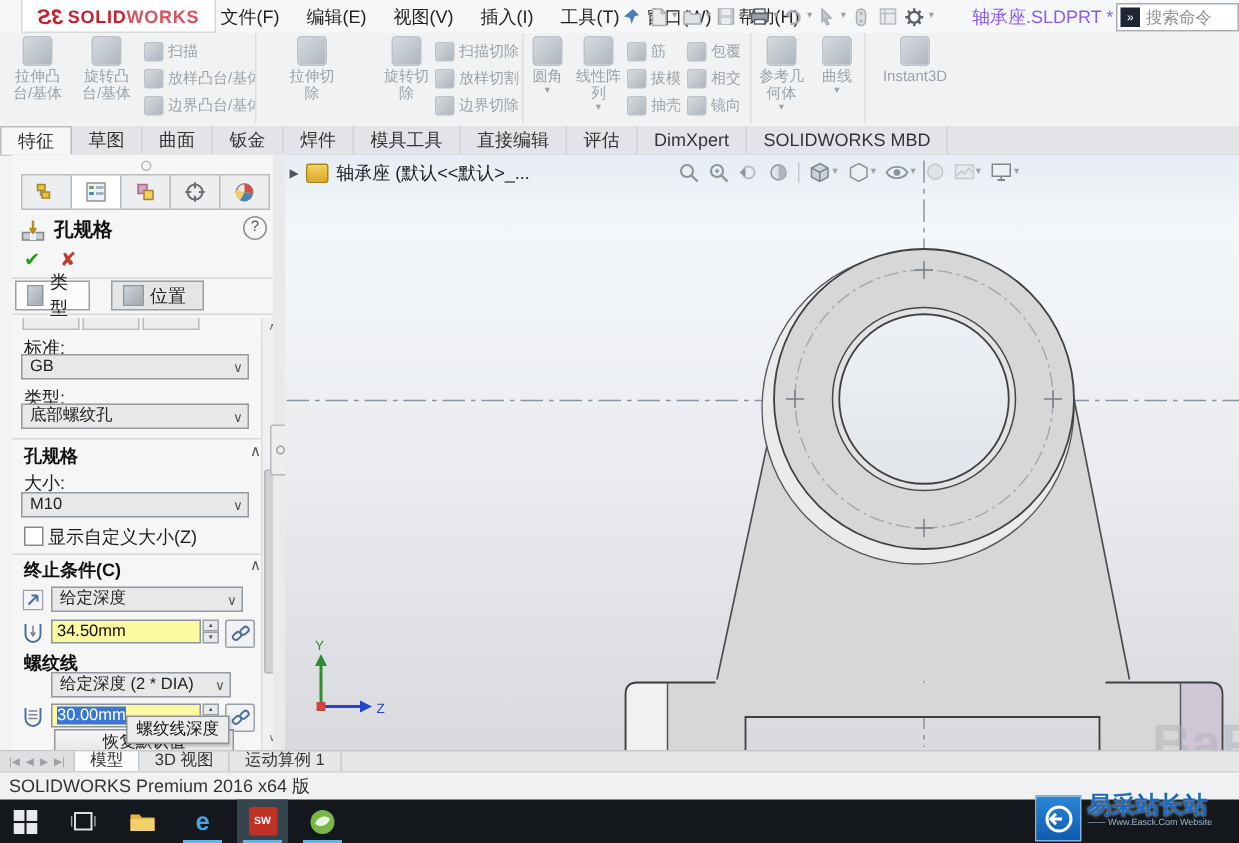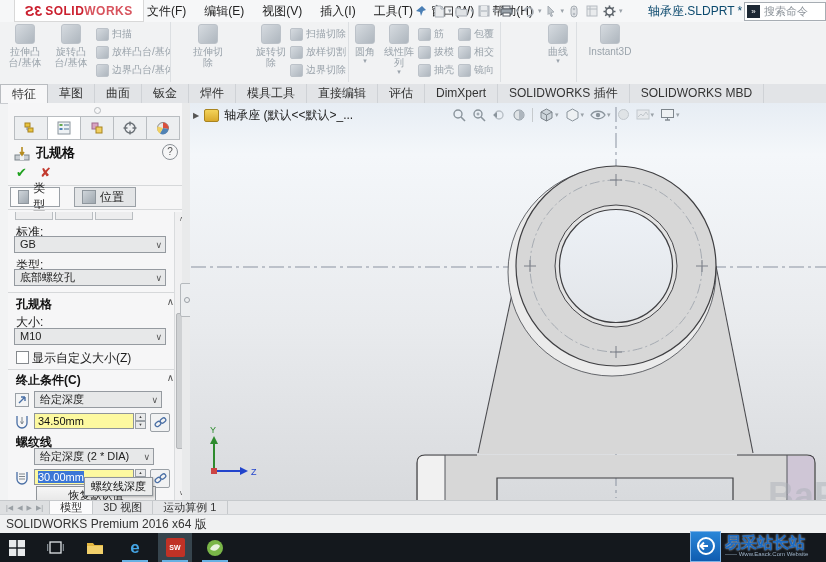--- a/index.html
+++ b/index.html
@@ -11,21 +11,21 @@
   .titlebar{position:absolute;left:0;top:0;width:826px;height:22px;background:#f6f7f8;border-bottom:1px solid #dcdee1;display:flex;align-items:center;}
   .logo{position:absolute;left:14px;top:0;height:21px;padding:0 10px;background:#fff;border:1px solid #d8d8d8;border-top:none;display:flex;align-items:center;gap:3px;}
   .logo .l3s{color:#cb1f2e;font-weight:bold;font-style:italic;font-size:14px;transform:scaleX(-1);display:inline-block;}
   .logo .lsolid{color:#cb1f2e;font-weight:bold;font-size:12px;letter-spacing:.5px;}
   .logo .lworks{color:#d8545e;font-weight:bold;font-size:12px;letter-spacing:.5px;}
   .menus{position:absolute;left:138px;top:0;height:22px;display:flex;align-items:center;}
   .menu-item{padding:0 9px;font-size:12px;color:#222;line-height:22px;cursor:default;}
   .qat{position:absolute;left:412px;top:0;height:22px;display:flex;align-items:center;gap:1px;}
   .qi{display:inline-flex;align-items:center;justify-content:center;width:17px;height:18px;}
   .caret{font-size:7px;color:#9aa1a8;line-height:10px;}
-  .doc-title{position:absolute;left:648px;top:0;line-height:22px;font-size:12px;color:#0c4a6e;white-space:nowrap;}
+  .doc-title{position:absolute;left:648px;top:0;line-height:22px;font-size:12px;color:#8b5cf6;white-space:nowrap;}
   .searchbox{position:absolute;left:744px;top:2px;width:78px;height:17px;background:#fff;border:1px solid #a7adb3;display:flex;align-items:center;gap:4px;padding-left:2px;}
   .searchbox .sicon{width:13px;height:13px;background:#1c2733;color:#fff;font-size:8px;display:flex;align-items:center;justify-content:center;}
   .searchbox .stext{color:#8b9299;font-size:11px;}
 
   
   .ribbon{position:absolute;left:0;top:22px;width:826px;height:62px;background:#f1f2f3;border-bottom:1px solid #d6d9dc;}
   .rgroup{position:absolute;top:0;height:60px;border-right:1px solid #dcdfe2;overflow:hidden;}
   .bigbtn{position:absolute;top:2px;text-align:center;color:#9aa3ab;font-size:10px;line-height:11px;}
   .bigbtn .ric{margin:0 auto 2px auto;}
   .ric{display:block;width:18px;height:18px;border-radius:3px;background:linear-gradient(135deg,#d6dbe0,#aeb6be);border:1px solid #bcc2c9;}
@@ -96,21 +96,21 @@
 
   
   .taskbar{position:absolute;left:0;top:533px;width:826px;height:29px;background:#14181d;}
   .tslot{position:absolute;top:0;width:34px;height:29px;display:flex;align-items:center;justify-content:center;}
   .tslot.hl{background:#36444d;}
   .underline{position:absolute;bottom:0;left:4px;width:26px;height:2px;background:#67b1e3;}
   .swbadge{width:19px;height:19px;background:#c03226;border-radius:2px;color:#fff;font-size:7px;font-weight:bold;display:flex;align-items:center;justify-content:center;}
   .edgeglyph{color:#45a6e6;font-size:17px;font-weight:bold;line-height:20px;}
 
   
-  .sitewm{position:absolute;left:690px;top:530px;width:136px;height:32px;z-index:60;display:flex;align-items:center;}
+  .sitewm{position:absolute;left:690px;top:530px;width:136px;height:32px;z-index:60;display:flex;}
   .sitelogo{width:29px;height:29px;background:linear-gradient(#2a86d8,#0f5cb0);border:1px solid #7fb3e6;display:flex;align-items:center;justify-content:center;}
   .sitetext{margin-left:4px;}
   .sitetitle{font-size:16px;font-weight:bold;color:#1b6ac2;line-height:16px;text-shadow:0 0 2px rgba(255,255,255,.8);white-space:nowrap;}
   .sitesub{font-size:6px;color:#9fb4c9;white-space:nowrap;}
 </style>
 </head>
 <body>
 
 <div id="app">
 
@@ -269,38 +269,38 @@
             <span class="ric sm"></span>
             <span>相交</span>
           </div>
         <div class="smallrow">
             <span class="ric sm"></span>
             <span>镜向</span>
           </div>
       </div>
     </div>
     <div class="rgroup" style="left:500px;width:76px;">
+      <div class="bigbtn" style="left:2px;width:38px;"><span class="ric"></span><span>参考几何体</span><span class="bigcaret">▾</span></div>
       <div class="bigbtn" style="left:44px;width:28px;"><span class="ric"></span><span>曲线</span><span class="bigcaret">▾</span></div>
     </div>
     <div class="rgroup" style="left:576px;width:70px;border-right:none;">
       <div class="bigbtn" style="left:4px;width:60px;"><span class="ric"></span><span>Instant3D</span></div>
     </div>
   </div>
 
   <div class="cmtabs">
     <span class="cmtab active">特征</span>
     <span class="cmtab">草图</span>
     <span class="cmtab">曲面</span>
     <span class="cmtab">钣金</span>
     <span class="cmtab">焊件</span>
     <span class="cmtab">模具工具</span>
     <span class="cmtab">直接编辑</span>
     <span class="cmtab">评估</span>
     <span class="cmtab">DimXpert</span>
-    <span class="cmtab">SOLIDWORKS 插件</span>
     <span class="cmtab">SOLIDWORKS MBD</span>
   </div>
 
   <div class="panel">
     <span class="grip"></span>
 
     <div class="mtab" style="left:6px;">
       <svg width="14" height="14" viewBox="0 0 14 14">
           <rect x="1" y="2" width="5" height="4" fill="#e8c33f" stroke="#a9841f"></rect>
           <rect x="4" y="7" width="5" height="4" fill="#e8c33f" stroke="#a9841f"></rect>

